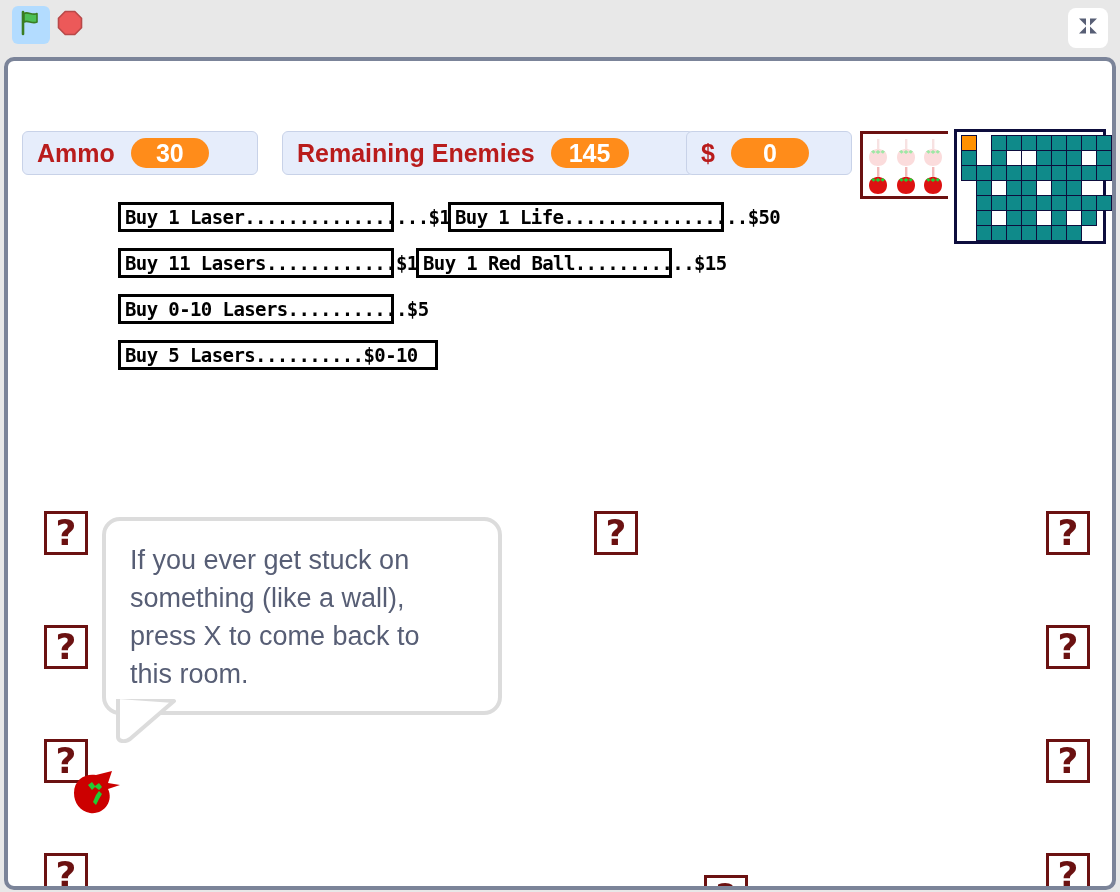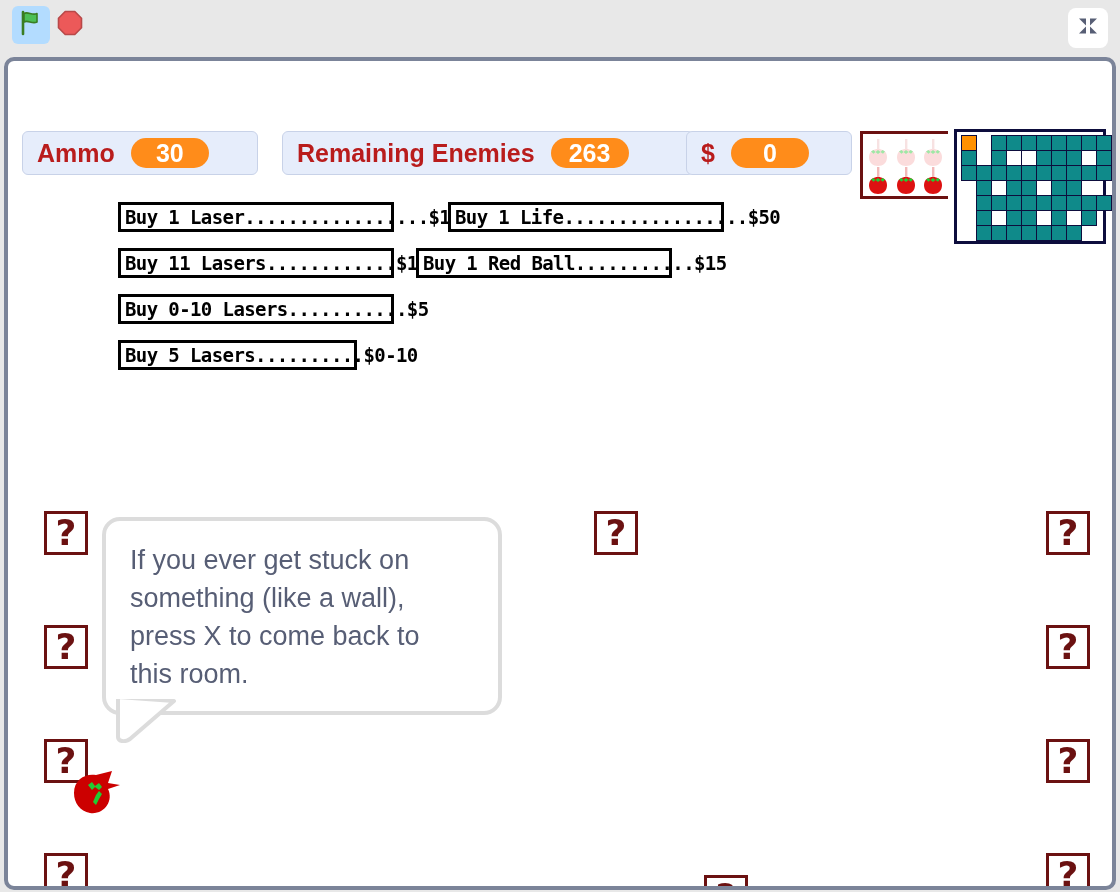--- a/index.html
+++ b/index.html
@@ -229,21 +229,21 @@
 
   <div id="stage">
 
     <div id="monitors">
         <div class="monitor" style="left: 14px; top: 70px; width: 236px;">
           <span class="mon-label">Ammo</span>
           <span class="mon-value">30</span>
         </div>
         <div class="monitor" style="left: 258px; top: 70px; width: 412px; margin-left: 16px;">
           <span class="mon-label">Remaining Enemies</span>
-          <span class="mon-value">263</span>
+          <span class="mon-value">145</span>
         </div>
         <div class="monitor" style="left: 678px; top: 70px; width: 166px;">
           <span class="mon-label">$</span>
           <span class="mon-value">0</span>
         </div>
       </div>
 
     <div id="lives-panel">
       <div class="life-row" id="life-row-top">
           <span class="life-icon"><svg width="26" height="30" viewBox="0 0 26 30">
@@ -353,21 +353,21 @@
           <div class="mm-cell mm-1"></div>
           <div class="mm-cell mm-0"></div>
           <div class="mm-cell mm-0"></div>
         </div>
     </div>
 
     <div id="shop">
         <div class="shop-item" style="left: 110px; top: 141px; width: 276px;">Buy 1 Laser.................$1</div>
         <div class="shop-item" style="left: 110px; top: 187px; width: 276px;">Buy 11 Lasers............$10</div>
         <div class="shop-item" style="left: 110px; top: 233px; width: 276px; text-align: center;">Buy 0-10 Lasers...........$5</div>
-        <div class="shop-item" style="left: 110px; top: 279px; width: 239px;">Buy 5 Lasers..........$0-10</div>
+        <div class="shop-item" style="left: 110px; top: 279px; width: 320px;">Buy 5 Lasers..........$0-10</div>
         <div class="shop-item" style="left: 408px; top: 141px; width: 276px; margin-left: 32px;">Buy 1 Life.................$50</div>
         <div class="shop-item" style="left: 408px; top: 187px; width: 256px;">Buy 1 Red Ball...........$15</div>
       </div>
 
     <div id="qblocks">
         <div class="qblock" style="left: 36px; top: 450px;">?</div>
         <div class="qblock" style="left: 36px; top: 564px;">?</div>
         <div class="qblock" style="left: 36px; top: 678px;">?</div>
         <div class="qblock" style="left: 36px; top: 792px;">?</div>
         <div class="qblock" style="left: 586px; top: 450px;">?</div>

